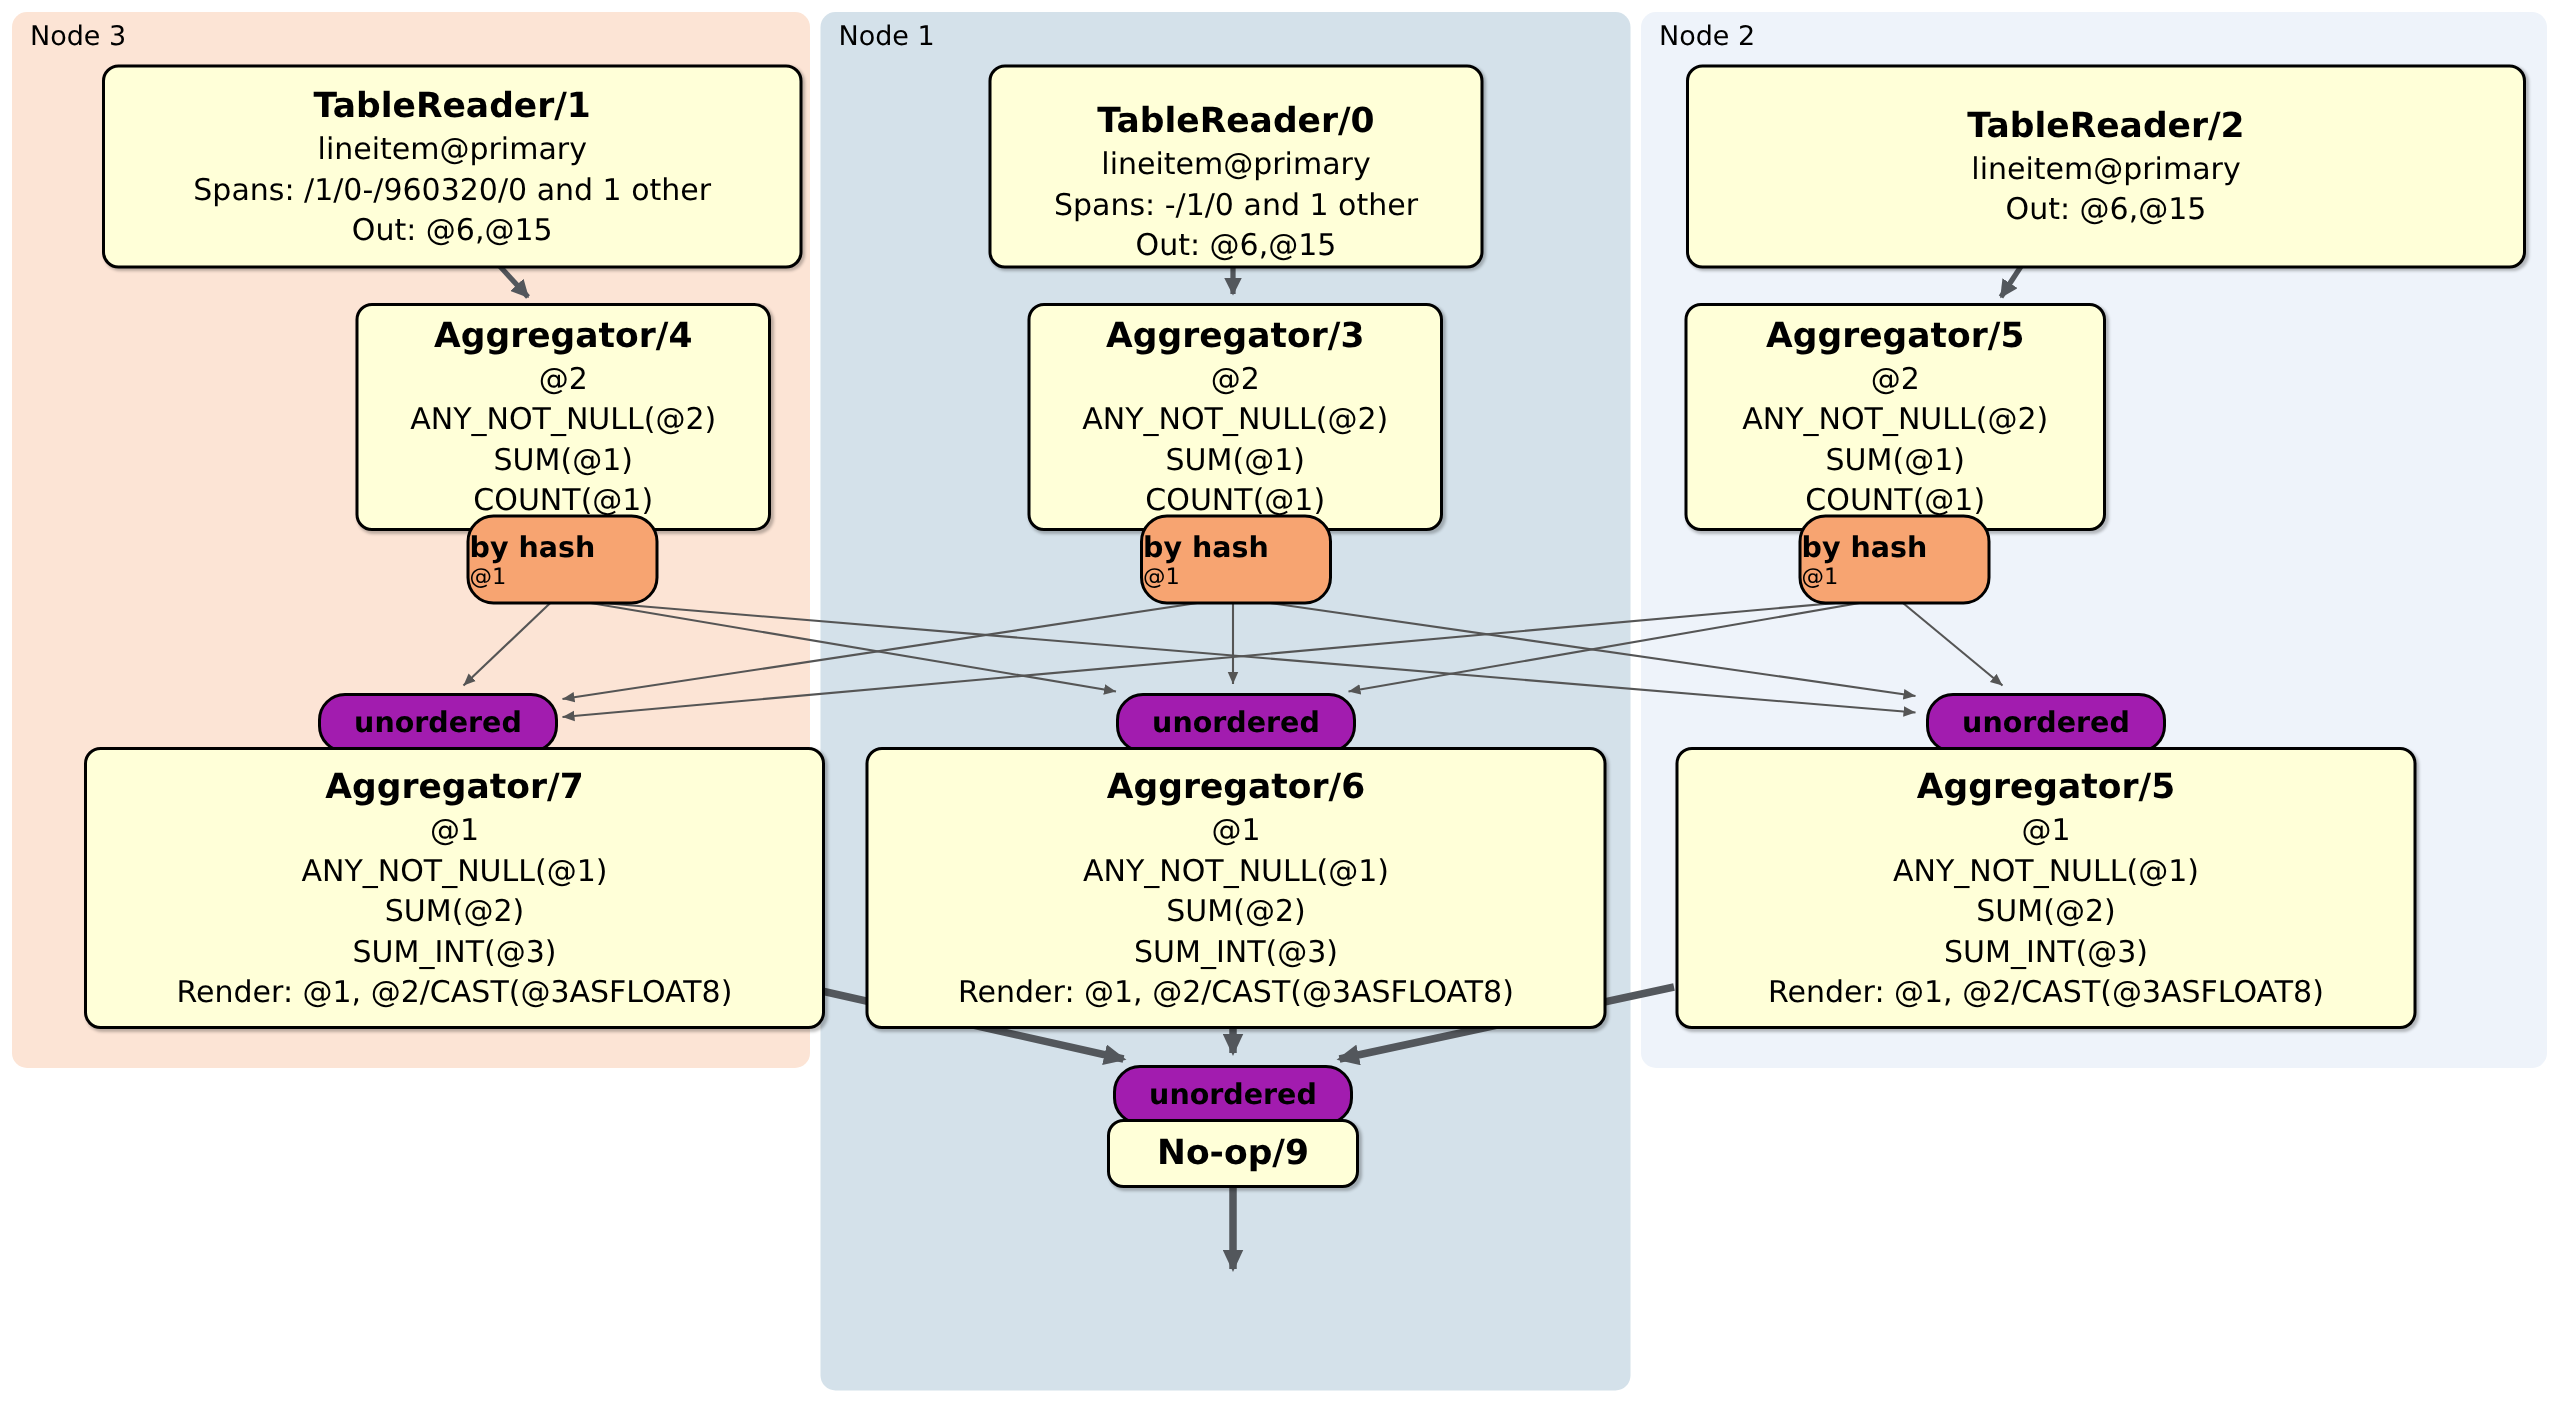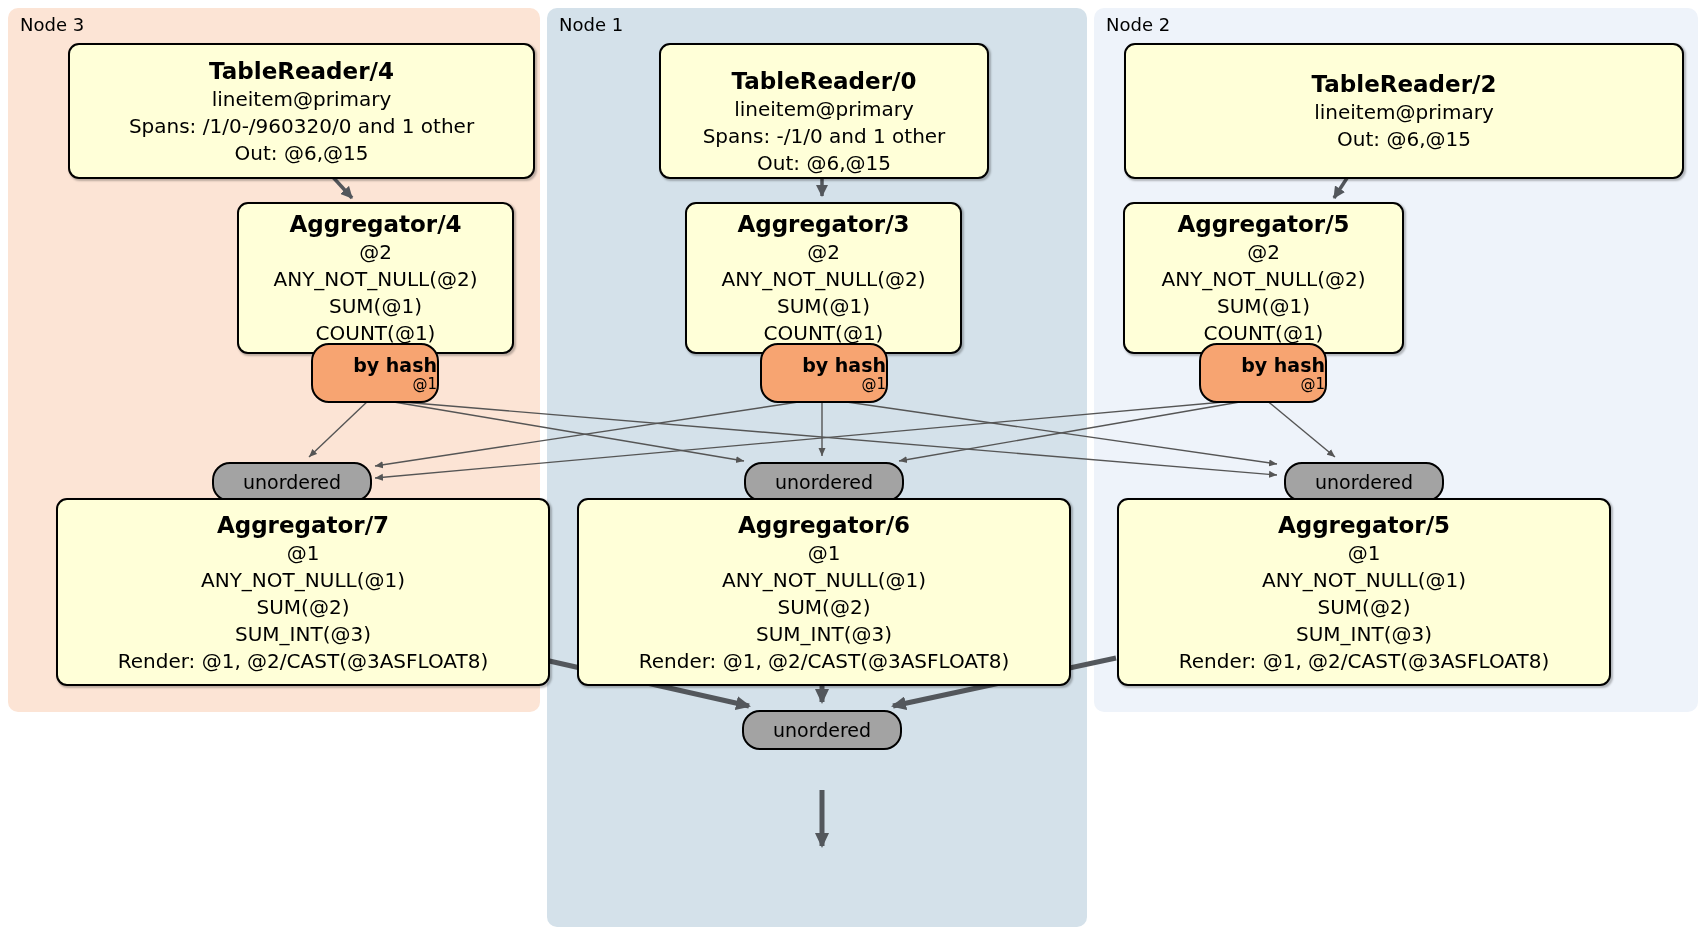--- a/index.html
+++ b/index.html
@@ -14,29 +14,29 @@
   .pbox{
     position:absolute;background:#ffffd8;border:2px solid #000;border-radius:11px;
     display:flex;flex-direction:column;justify-content:center;align-items:center;
     text-align:center;box-shadow:1.5px 1.5px 2px rgba(0,0,0,0.25);
     line-height:27px;font-size:20px;
   }
   .ptitle{font-weight:bold;font-size:23px;line-height:30px;}
   .pline{font-size:20px;line-height:27px;white-space:nowrap;}
   .router{
     position:absolute;background:#f7a471;border:2px solid #000;border-radius:18px;
-    display:flex;flex-direction:column;justify-content:center;align-items:flex-end;
+    display:flex;flex-direction:column;justify-content:center;align-items:flex-start;
     text-align:center;
   }
   .router-label{font-weight:bold;font-size:19px;line-height:22px;}
   .router-detail{font-size:15px;line-height:17px;}
   .sync{
-    position:absolute;background:#a3a3a3;border:2px solid #000;border-radius:18px;
+    position:absolute;background:#a21caf;border:2px solid #000;border-radius:18px;
     display:flex;justify-content:center;align-items:center;text-align:center;
-    font-weight:normal;font-size:19px;
+    font-weight:bold;font-size:19px;
   }
 </style>
 </head>
 <body>
 
 <div class="canvas">
 
   <div class="region" style="left:8px;top:8px;width:532px;height:704px;background:#fce4d5;">
     <div class="region-label">Node 3</div>
   </div>
@@ -75,21 +75,21 @@
     <line x1="1265" y1="399" x2="1335" y2="457" stroke="#555555" stroke-width="1.4" marker-end="url(#ah-sm)"></line>
 
     <line x1="536" y1="658" x2="749" y2="706" stroke="#53575c" stroke-width="5" marker-end="url(#ah-lg)"></line>
     <line x1="822" y1="682" x2="822" y2="702" stroke="#53575c" stroke-width="5" marker-end="url(#ah-lg)"></line>
     <line x1="1116" y1="658" x2="893" y2="706" stroke="#53575c" stroke-width="5" marker-end="url(#ah-lg)"></line>
 
     <line x1="822" y1="790" x2="822" y2="846" stroke="#53575c" stroke-width="5" marker-end="url(#ah-lg)"></line>
   </svg>
 
   <div class="pbox" style="left:68px;top:43px;width:463px;height:132px;">
-    <div class="ptitle">TableReader/4</div>
+    <div class="ptitle">TableReader/1</div>
     <div class="pline">lineitem@primary</div>
     <div class="pline">Spans: /1/0-/960320/0 and 1 other</div>
     <div class="pline">Out: @6,@15</div>
   </div>
   <div class="pbox" style="left:659px;top:43px;width:326px;height:132px;justify-content:flex-end;">
     <div class="ptitle">TableReader/0</div>
     <div class="pline">lineitem@primary</div>
     <div class="pline">Spans: -/1/0 and 1 other</div>
     <div class="pline">Out: @6,@15</div>
   </div>
@@ -165,14 +165,17 @@
     <div class="pline">@1</div>
     <div class="pline">ANY_NOT_NULL(@1)</div>
     <div class="pline">SUM(@2)</div>
     <div class="pline">SUM_INT(@3)</div>
     <div class="pline">Render: @1, @2/CAST(@3ASFLOAT8)</div>
   </div>
 
   <div class="sync" style="left:742px;top:710px;width:156px;height:36px;">
     <span>unordered</span>
   </div>
+  <div class="pbox" style="left:738px;top:746px;width:164px;height:42px;">
+    <div class="ptitle">No-op/9</div>
+  </div>
 
 </div>
 
 </body></html>

